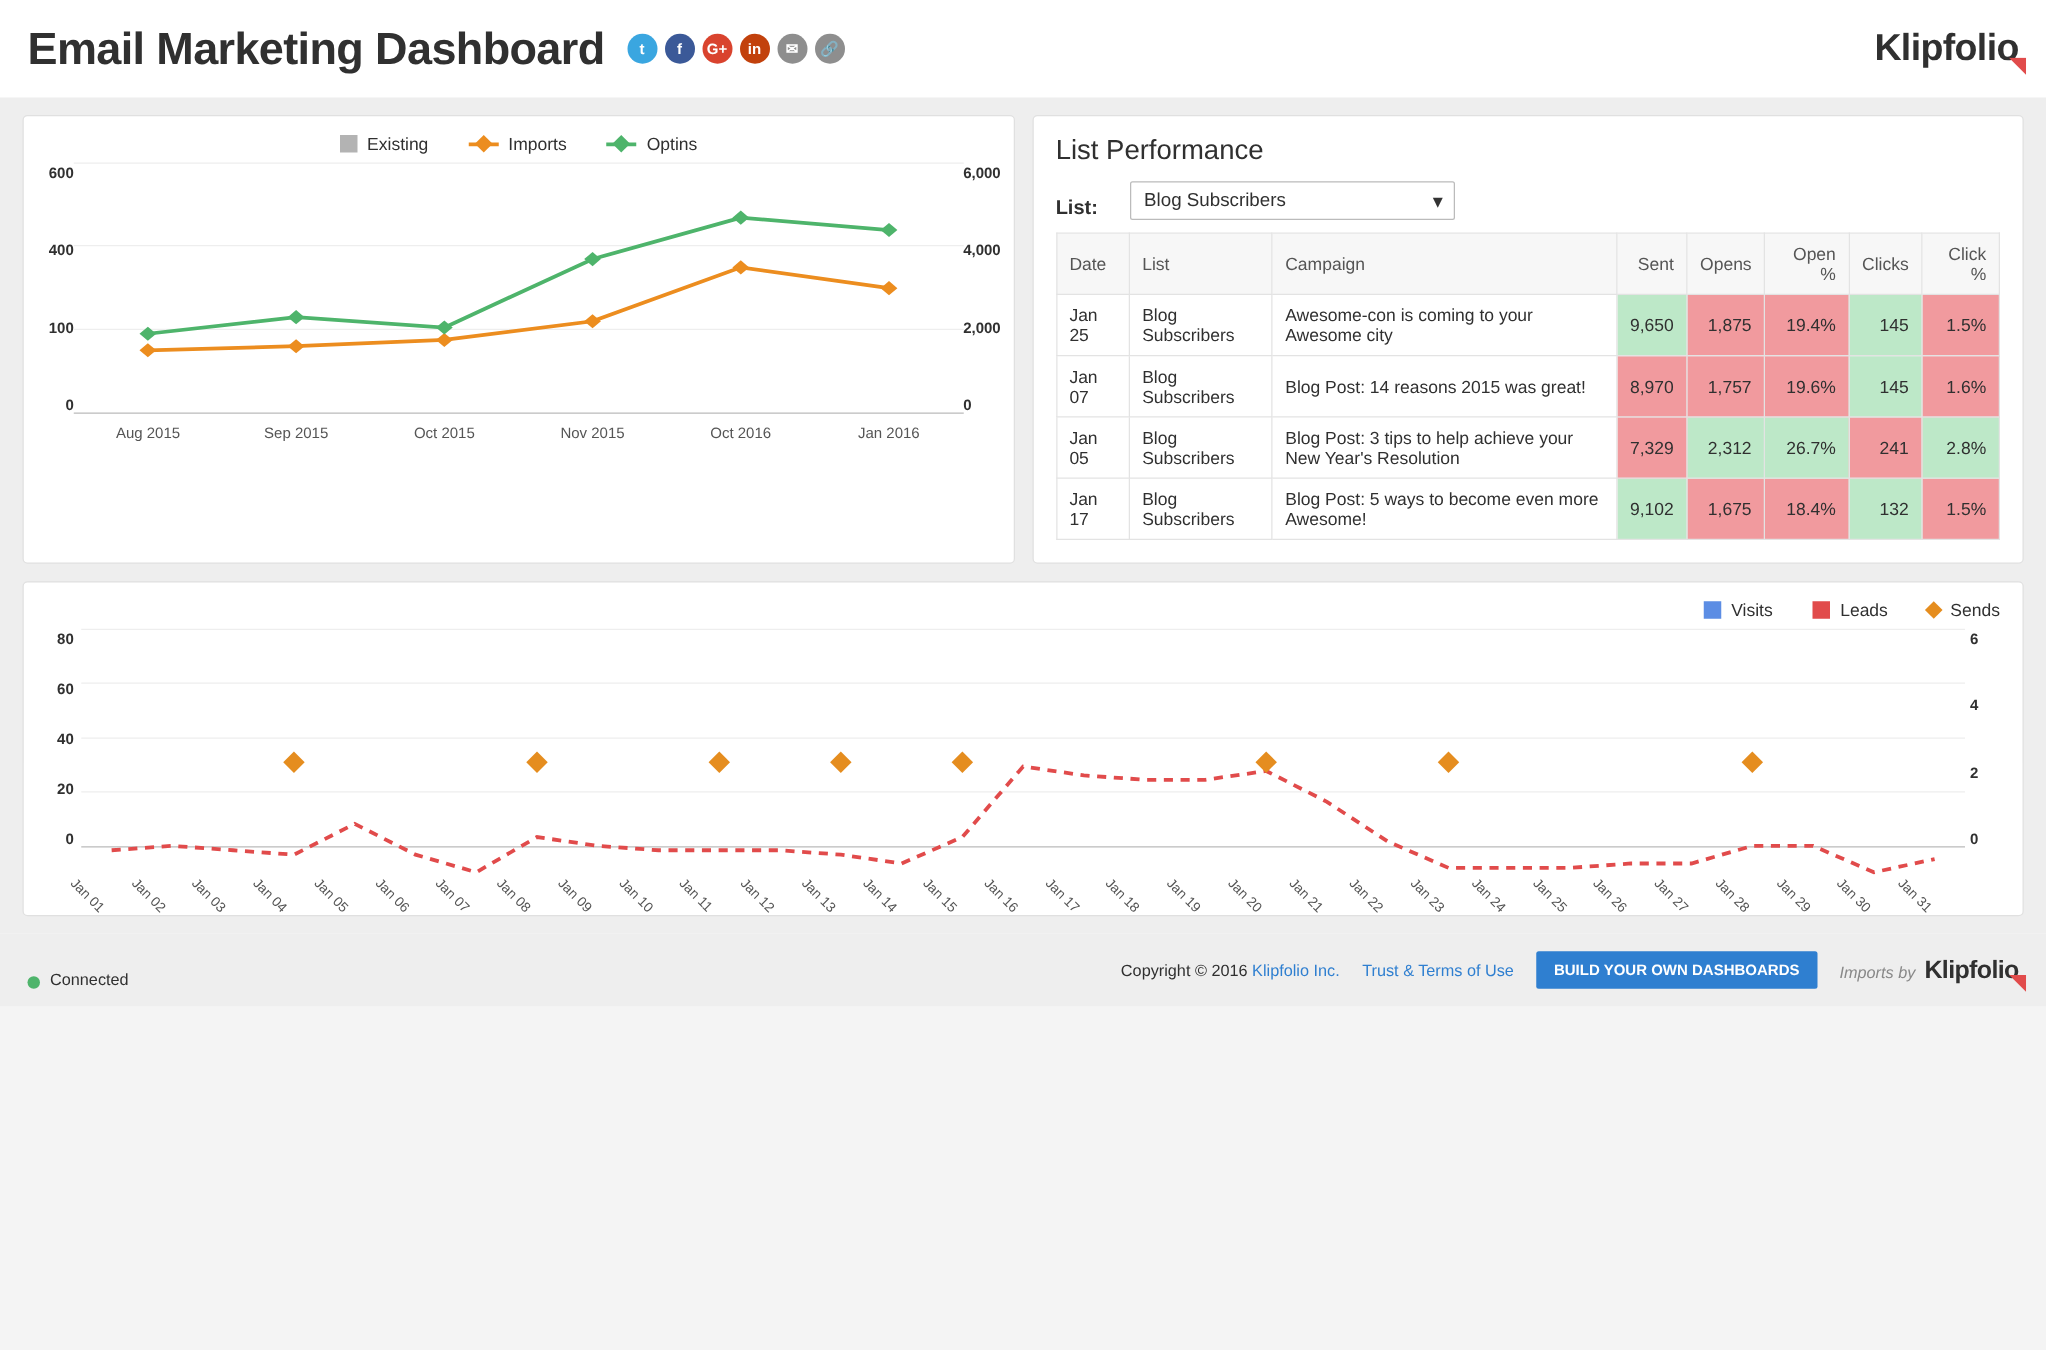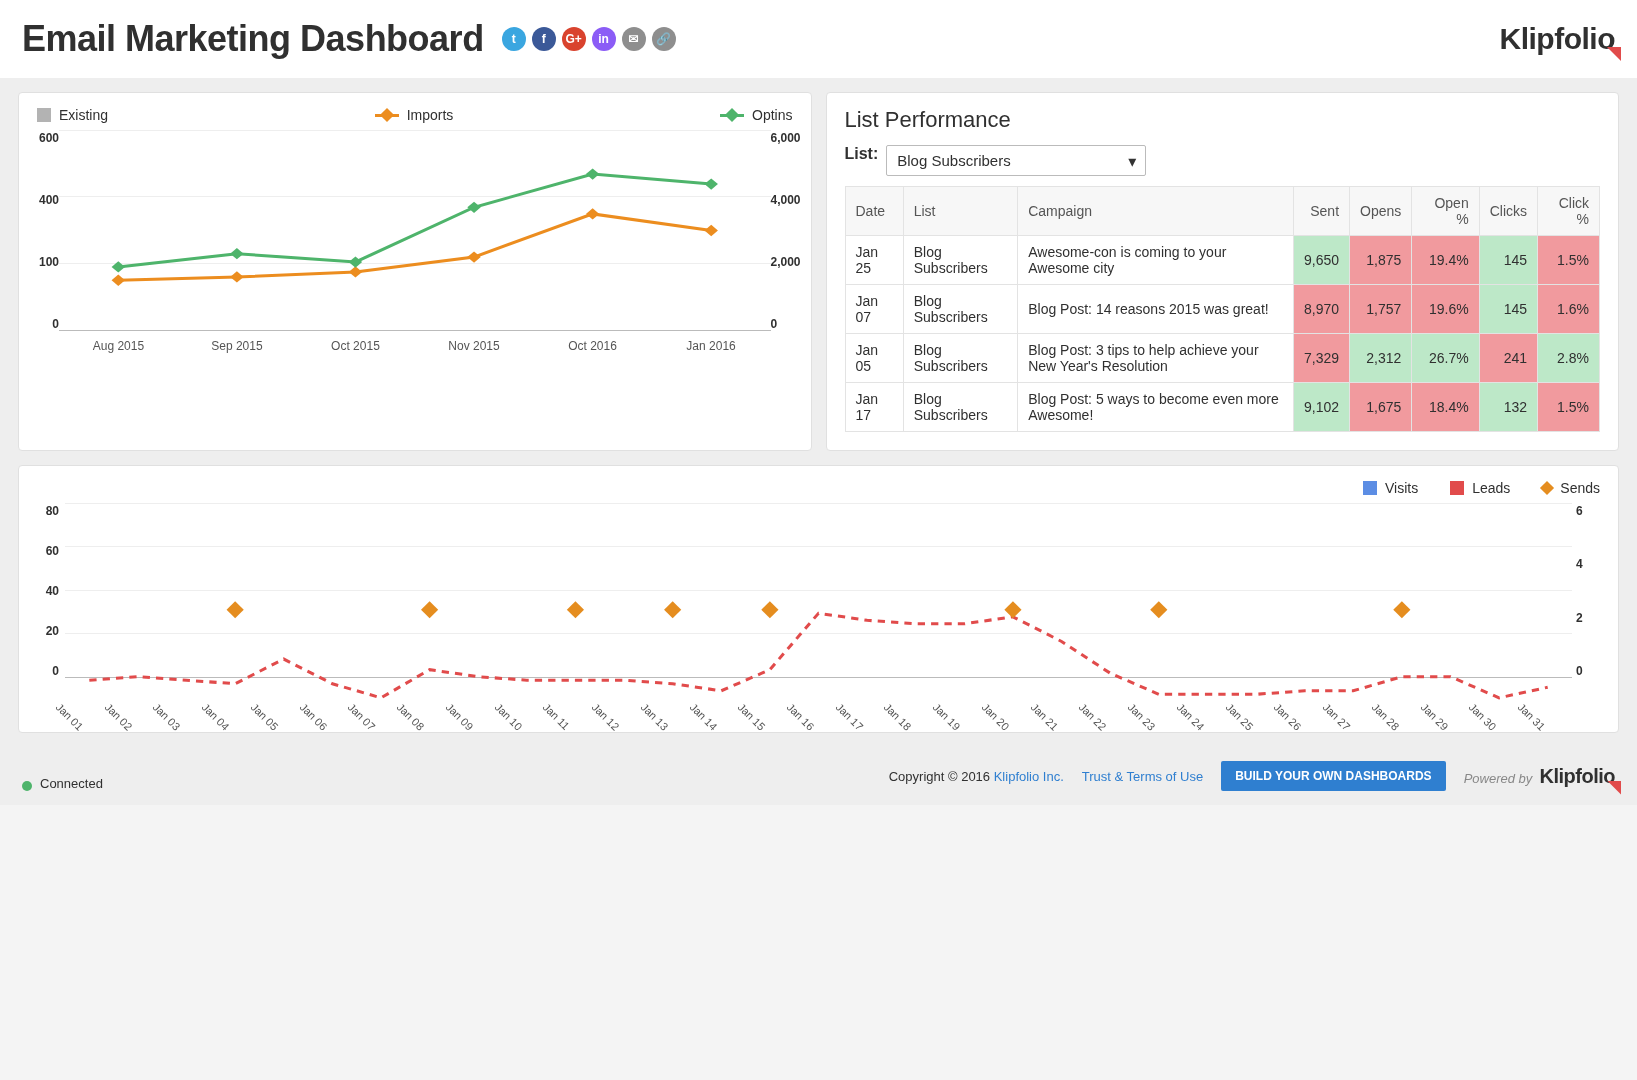--- a/index.html
+++ b/index.html
@@ -29,29 +29,29 @@
   .spacer{flex:1;}
   .logo{font-size:30px;font-weight:800;letter-spacing:-.5px;}
   .logo .dot{position:relative;display:inline-block;}
   .logo .dot::after{content:"";position:absolute;right:-6px;top:-2px;width:14px;height:14px;background:var(--red);clip-path:polygon(0 0,100% 0,100% 100%,0 0);}
   
   .grid{display:grid;grid-template-columns:1fr 1fr;gap:14px;padding:14px 18px;background:#eee;}
   .panel{background:var(--panel);border:1px solid var(--border);border-radius:4px;padding:14px 18px 18px;}
   .panel h2{margin:0 0 12px 0;font-size:22px;font-weight:400;}
   .full{grid-column:1/-1;}
   
-  .legend{display:flex;justify-content:space-between;gap:32px;margin-bottom:8px;font-size:14px;}
+  .legend{display:flex;justify-content:center;gap:32px;margin-bottom:8px;font-size:14px;}
   .leg{display:inline-flex;align-items:center;gap:8px;}
   .sw{width:22px;height:10px;display:inline-block;}
   .sw.bar{height:14px;width:14px;}
   .sw.line{height:3px;width:24px;position:relative;}
   .sw.line::after{content:"";position:absolute;left:50%;top:50%;width:10px;height:10px;margin:-5px 0 0 -5px;background:inherit;transform:rotate(45deg);}
   .sw.diamond{width:10px;height:10px;transform:rotate(45deg);}
   
-  .lp-head{display:flex;align-items:flex-start;gap:8px;margin-bottom:10px;}
+  .lp-head{display:flex;align-items:flex-end;gap:26px;margin-bottom:10px;}
   .lp-head b{font-size:16px;}
   select{border:1px solid #bbb;padding:6px 28px 6px 10px;font-size:15px;background:#fff;appearance:none;border-radius:2px;min-width:260px;}
   .sel-wrap{position:relative;display:inline-block;}
   .sel-wrap::after{content:"▾";position:absolute;right:10px;top:50%;transform:translateY(-50%);color:#333;pointer-events:none;}
   table{width:100%;border-collapse:collapse;font-size:14px;}
   th,td{border:1px solid #e3e3e3;padding:8px 10px;text-align:left;vertical-align:middle;}
   th{background:#f7f7f7;font-weight:400;color:#555;}
   td.num{text-align:right;}
   td.g{background:var(--hm-green);}
   td.r{background:var(--hm-red);}
@@ -91,21 +91,21 @@
 <body>
 
 <div class="page">
 
   <div class="hdr">
     <h1>Email Marketing Dashboard</h1>
     <div class="sic" id="social-icons">
         <span style="background: rgb(58, 166, 224);">t</span>
         <span style="background: rgb(59, 89, 152);">f</span>
         <span style="background: rgb(217, 67, 46);">G+</span>
-        <span style="background: #8b5cf6;">in</span>
+        <span style="background: #c2410c;">in</span>
         <span style="background: rgb(142, 142, 142);">✉</span>
         <span style="background: rgb(142, 142, 142);">🔗</span>
       </div>
     <div class="spacer"></div>
     <div class="logo">
       <span>Klipfolio</span><span class="dot"></span>
     </div>
   </div>
 
   <div class="grid">
@@ -472,19 +472,19 @@
     <span class="dot-conn"></span>
     <span>Connected</span>
     <div class="r">
       <span>
         <span>Copyright © 2016</span>
         <a class="txtlink">Klipfolio Inc.</a>
       </span>
       <a class="txtlink">Trust &amp; Terms of Use</a>
       <span class="btn">BUILD YOUR OWN DASHBOARDS</span>
       <span>
-        <i style="color:#888;">Powered by</i>
+        <i style="color:#888;">Imports by</i>
         &nbsp;<span class="logo" style="font-size:20px;"><span>Klipfolio</span><span class="dot"></span></span>
       </span>
     </div>
   </div>
 
 </div>
 
 </body></html>

